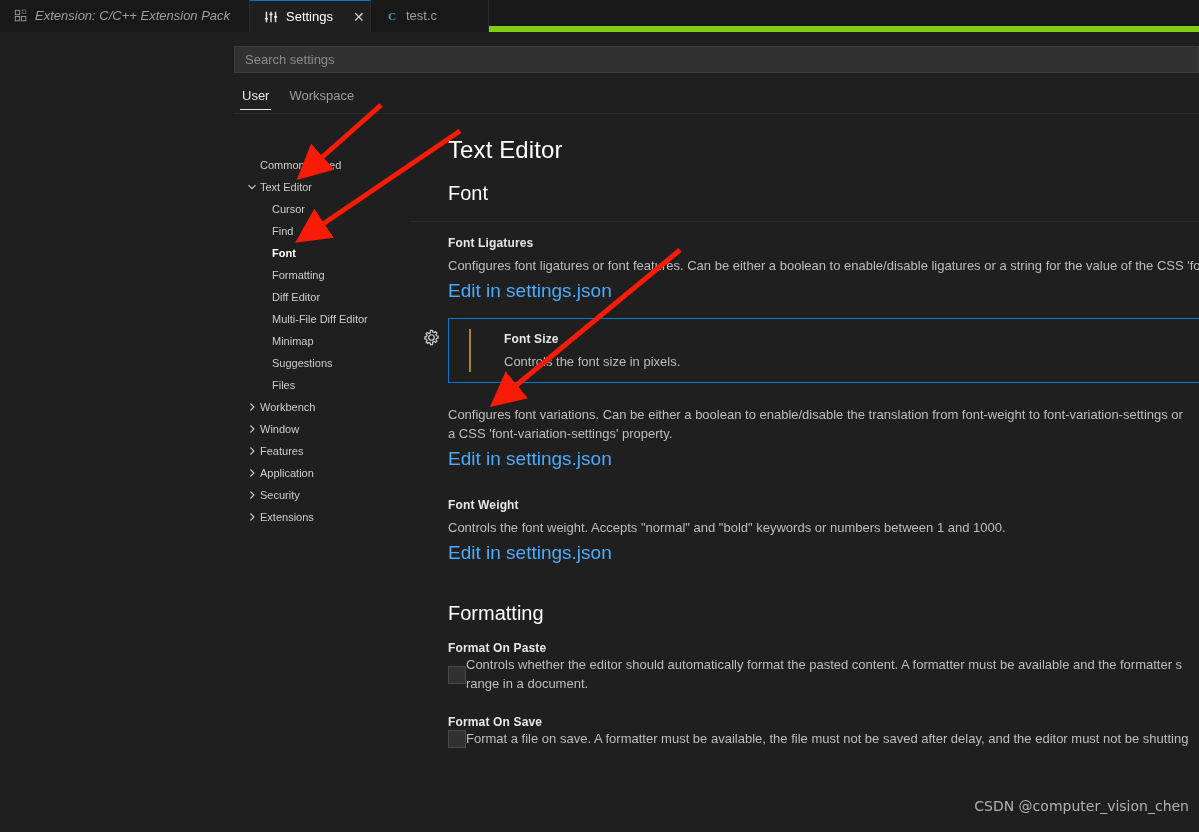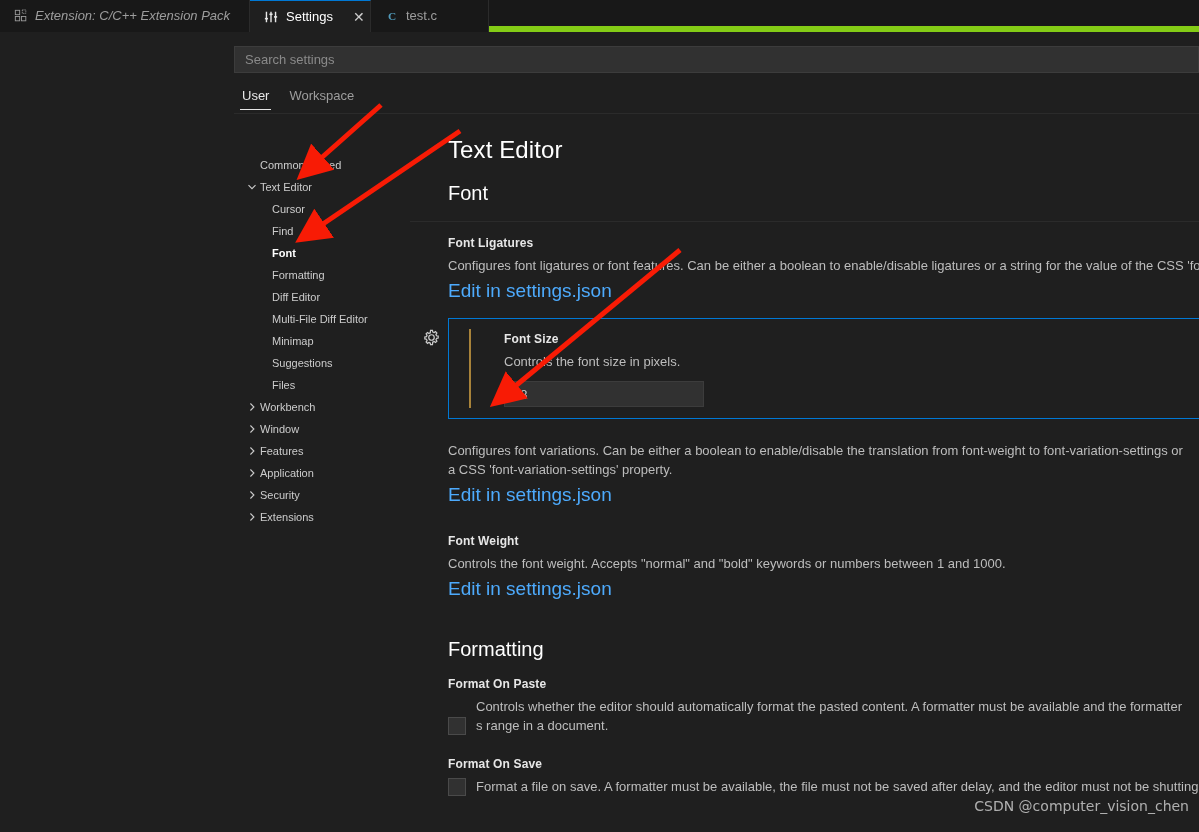--- a/index.html
+++ b/index.html
@@ -105,21 +105,21 @@
   }
   .s-title { font-size: 12px; font-weight: bold; color: #e7e7e7; letter-spacing: .15px; }
   .s-desc { font-size: 13px; color: #bdbdbd; margin-top: 6px; line-height: 19px; white-space: nowrap; }
   .s-desc.wrap { white-space: normal; max-width: 790px; }
   .s-link { font-size: 19px; color: #4daafc; margin-top: 5px; display: inline-block; }
   .s-input {
     margin-top: 10px; width: 200px; height: 26px; background: #313131;
     border: 1px solid #3c3c3c; color: #cccccc; font-size: 13px;
     padding: 0 8px; font-family: "Liberation Sans", sans-serif; outline: none;
   }
-  .checkrow { display: flex; align-items: flex-end; gap: 10px; margin-top: 6px; }
+  .checkrow { display: flex; align-items: center; margin-top: 0; }
   .checkbox {
     width: 18px; height: 18px; min-width: 18px; background: #313131;
     border: 1px solid #4a4a4a; margin-top: 1px;
   }
   .checkrow .s-desc { margin-top: 0; }
 
   .section-head { font-size: 20px; color: #ffffff; padding: 26px 0 6px 38px; }
 
   
   .anno { position: absolute; left: 0; top: 0; width: 1199px; height: 832px; pointer-events: none; }
@@ -304,21 +304,20 @@
         <span class="setting-gear">
           <svg width="17" height="17" viewBox="0 0 16 16">
             <path fill="none" stroke="#cccccc" stroke-width="1.15" d="M8 5.4a2.6 2.6 0 1 0 0 5.2 2.6 2.6 0 0 0 0-5.2z"></path>
             <path fill="none" stroke="#cccccc" stroke-width="1.15" d="M7.1 1.3h1.8l.25 1.55a5 5 0 0 1 1.35.56l1.3-.9 1.27 1.27-.9 1.3c.24.42.43.87.56 1.35l1.55.25v1.8l-1.55.25a5 5 0 0 1-.56 1.35l.9 1.3-1.27 1.27-1.3-.9a5 5 0 0 1-1.35.56L8.9 14.7H7.1l-.25-1.55a5 5 0 0 1-1.35-.56l-1.3.9-1.27-1.27.9-1.3a5 5 0 0 1-.56-1.35L1.72 9.32V7.52l1.55-.25c.13-.48.32-.93.56-1.35l-.9-1.3L4.2 3.35l1.3.9c.42-.24.87-.43 1.35-.56z"></path>
           </svg>
         </span>
         <div class="modified-bar"></div>
         <div style="padding-left:18px;">
           <div class="s-title">Font Size</div>
           <div class="s-desc">Controls the font size in pixels.</div>
-          <input class="s-input" type="text" value="18" style="">
         </div>
       </div>
 
       <div class="setting-row" style="padding-top:16px;">
         <div class="s-desc wrap" style="max-width:762px;">Configures font variations. Can be either a boolean to enable/disable the translation from font-weight to font-variation-settings or a CSS 'font-variation-settings' property.</div>
         <div class="s-link">Edit in settings.json</div>
       </div>
 
       <div class="setting-row" style="padding-top:16px;">
         <div class="s-title">Font Weight</div>

